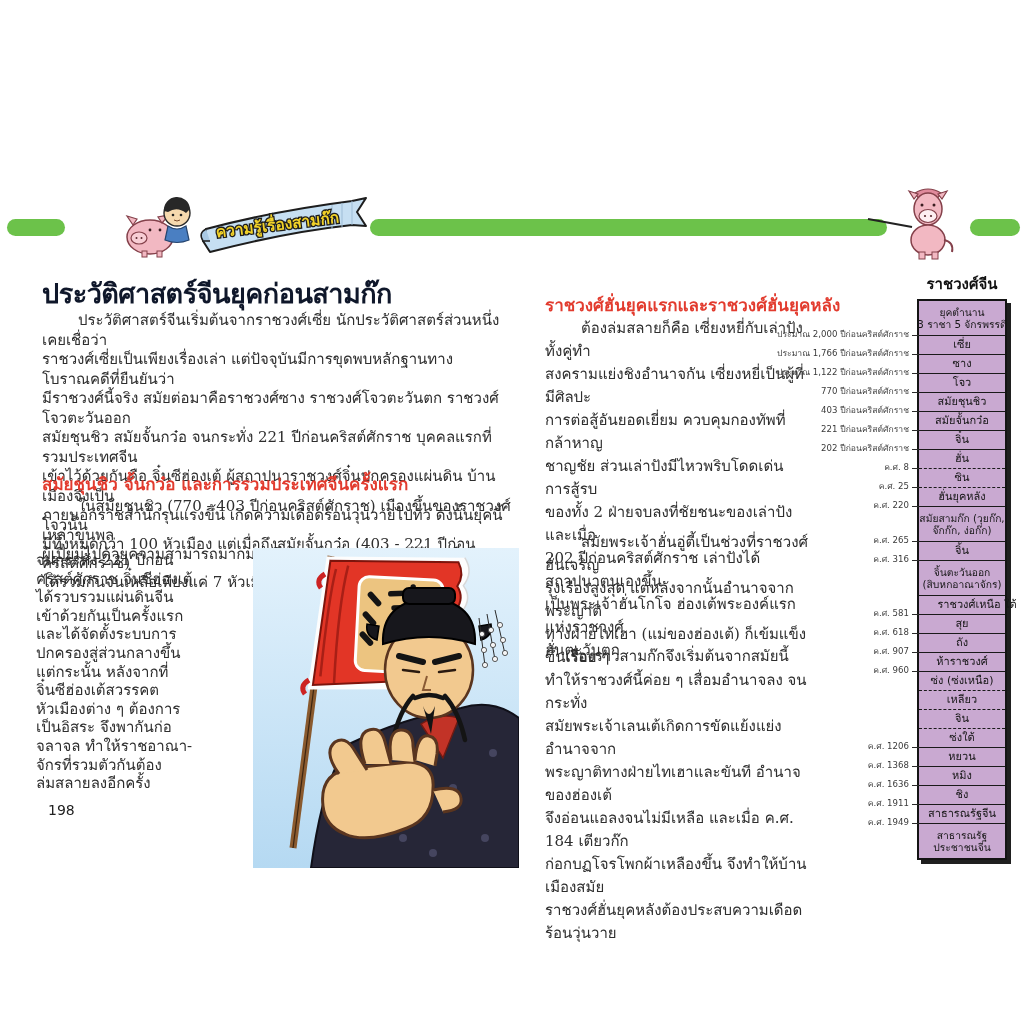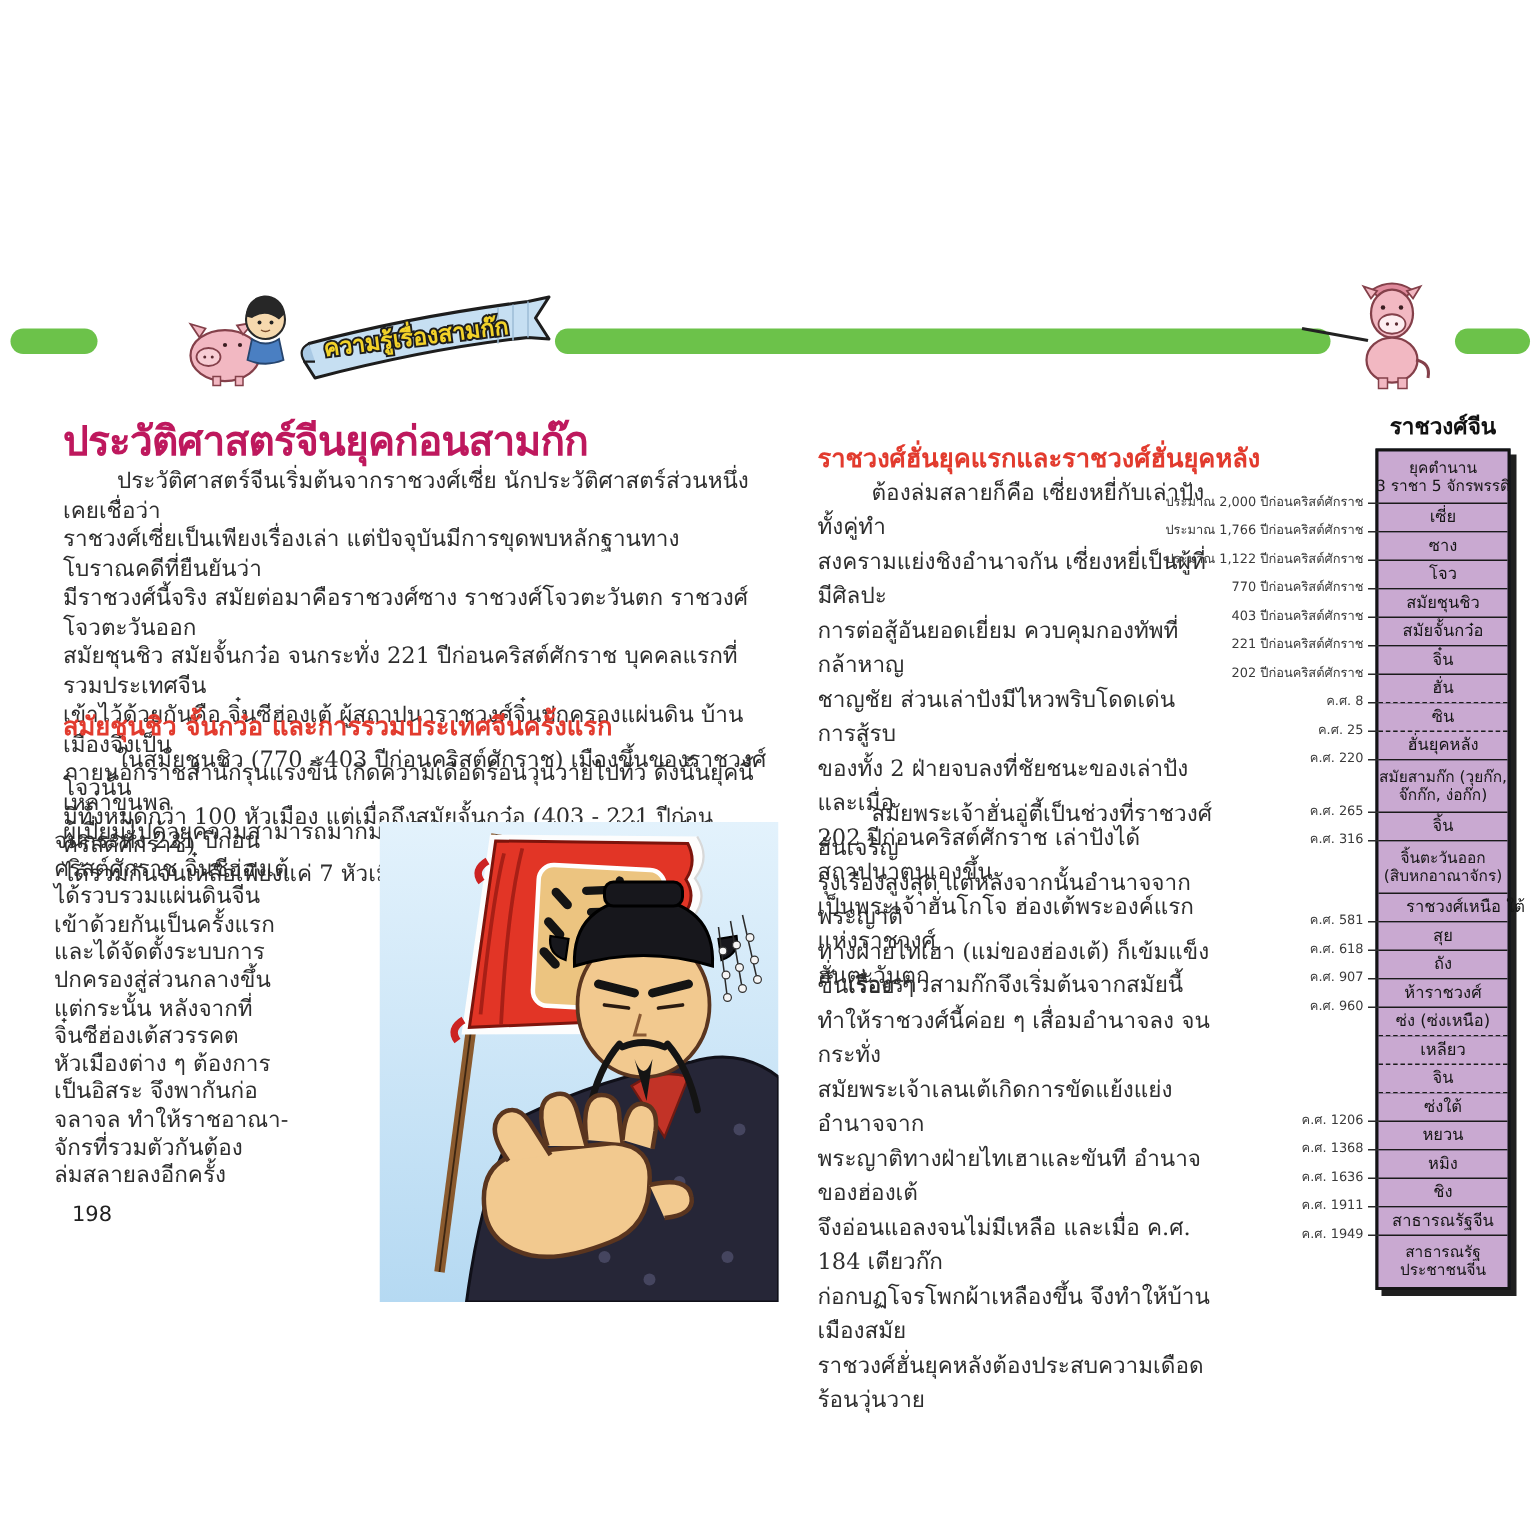--- a/index.html
+++ b/index.html
@@ -87,21 +87,21 @@
       <circle cx="922" cy="20" r="1.5" fill="#3a1d20"></circle>
         <circle cx="934" cy="20" r="1.5" fill="#3a1d20"></circle>
       <ellipse cx="928" cy="55" rx="17" ry="15" fill="#f2b8c2" stroke="#84404a" stroke-width="1.5"></ellipse>
       <line x1="912" y1="42" x2="868" y2="34" stroke="#222" stroke-width="2.2"></line>
       <rect x="919" y="67" width="6" height="7" fill="#f2b8c2" stroke="#84404a" stroke-width="1"></rect>
       <rect x="932" y="67" width="6" height="7" fill="#f2b8c2" stroke="#84404a" stroke-width="1"></rect>
       <path d="M944,55 q10,2 8,12" stroke="#84404a" stroke-width="2" fill="none"></path>
     </g>
   </svg>
 
-  <div class="abs" id="page-title" style="color: #be185d;">ประวัติศาสตร์จีนยุคก่อนสามก๊ก</div>
+  <div class="abs" id="page-title" style="color: #0f172a;">ประวัติศาสตร์จีนยุคก่อนสามก๊ก</div>
 
   <div class="abs bodytext p-indent" id="intro-para">
       <div class="ln">ประวัติศาสตร์จีนเริ่มต้นจากราชวงศ์เซี่ย นักประวัติศาสตร์ส่วนหนึ่งเคยเชื่อว่า</div>
       <div class="ln">ราชวงศ์เซี่ยเป็นเพียงเรื่องเล่า แต่ปัจจุบันมีการขุดพบหลักฐานทางโบราณคดีที่ยืนยันว่า</div>
       <div class="ln">มีราชวงศ์นี้จริง สมัยต่อมาคือราชวงศ์ซาง ราชวงศ์โจวตะวันตก ราชวงศ์โจวตะวันออก</div>
       <div class="ln">สมัยชุนชิว สมัยจั้นกว๋อ จนกระทั่ง 221 ปีก่อนคริสต์ศักราช บุคคลแรกที่รวมประเทศจีน</div>
       <div class="ln">เข้าไว้ด้วยกันคือ จิ๋นซีฮ่องเต้ ผู้สถาปนาราชวงศ์จิ๋นปกครองแผ่นดิน บ้านเมืองจึงเป็น</div>
       <div class="ln">ภายนอกราชสำนักรุนแรงขึ้น เกิดความเดือดร้อนวุ่นวายไปทั่ว ดังนั้นยุคนี้ เหล่าขุนพล</div>
       <div class="ln">ผู้เปี่ยมไปด้วยความสามารถมากมายจึงออกมาช่วยกันกอบกู้บ้านเมือง</div>
     </div>

